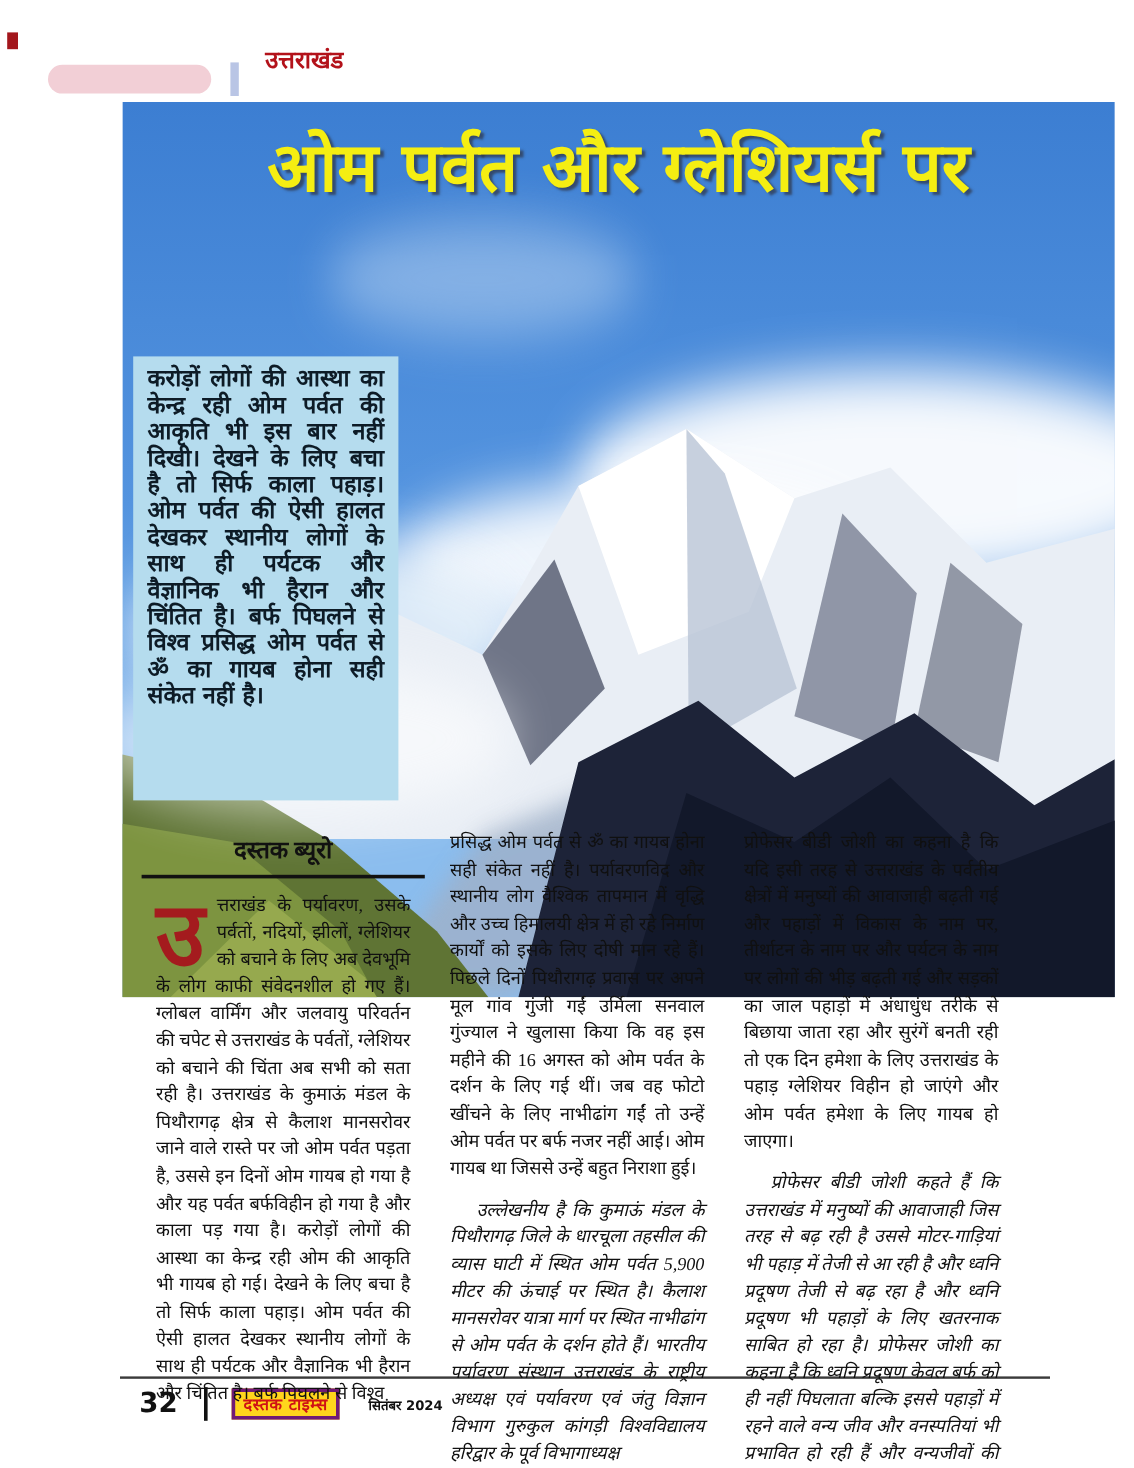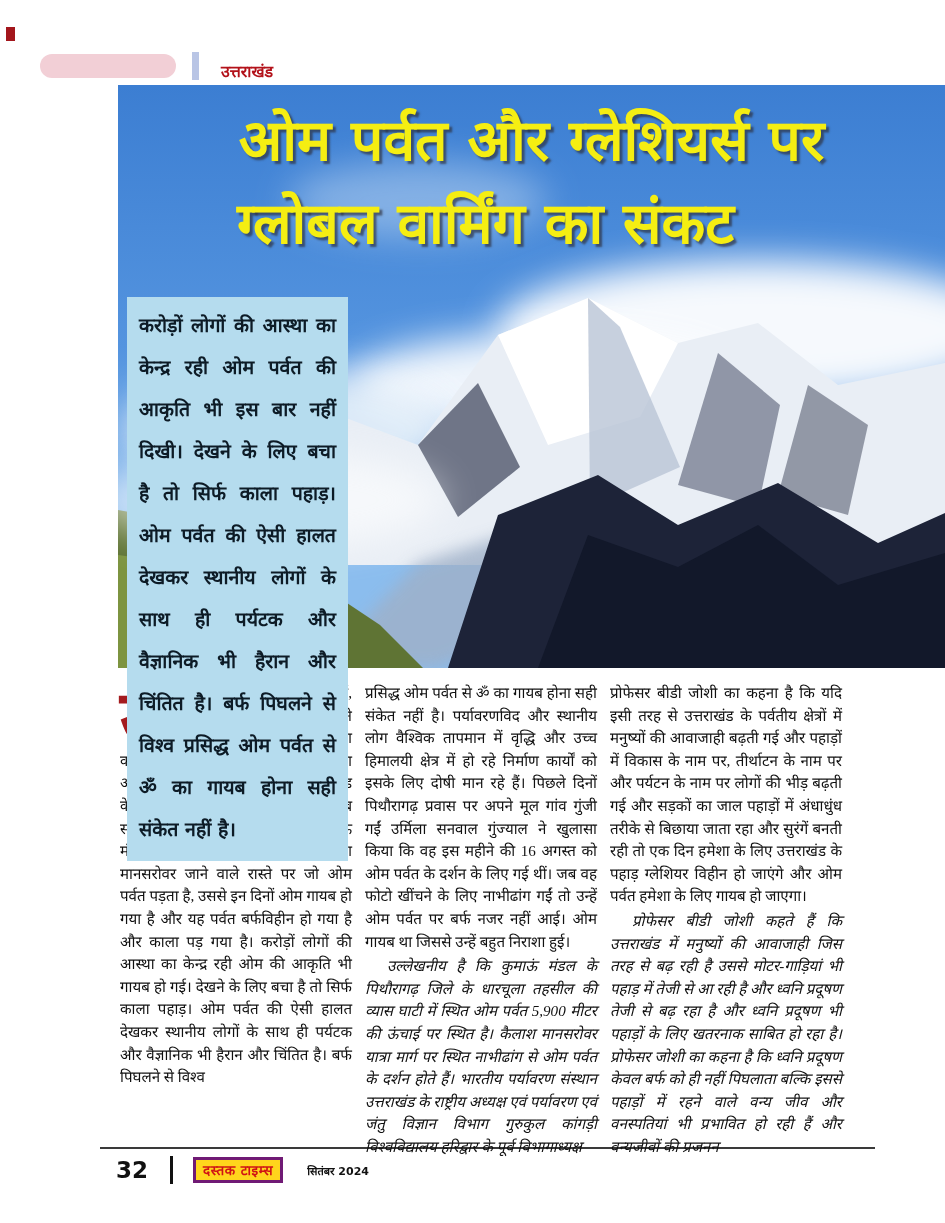--- a/index.html
+++ b/index.html
@@ -3,41 +3,41 @@
 <meta charset="utf-8">
 <style>
   html,body{margin:0;padding:0;background:#ffffff;}
   .page{position:relative;width:945px;height:1223px;background:#ffffff;overflow:hidden;
         font-family:"Liberation Serif",serif;}
 
   
   .corner-mark{position:absolute;left:6px;top:27px;width:9px;height:14px;background:#a3161c;}
   .header-pill{position:absolute;left:40px;top:54px;width:136px;height:24px;border-radius:12px;background:#f2cfd6;}
   .header-divider{position:absolute;left:192px;top:52px;width:7px;height:28px;background:#b9c5e5;}
-  .section-label{position:absolute;left:221px;top:60px;font-family:"DejaVu Sans",sans-serif;
-                 font-weight:bold;font-size:16px;color:#b3121a;}
+  .section-label{position:absolute;left:221px;top:36px;font-family:"DejaVu Sans",sans-serif;
+                 font-weight:bold;font-size:20px;color:#b3121a;}
 
   
-  .hero{position:absolute;left:118px;top:85px;width:827px;height:583px;}
+  .hero{position:absolute;left:102px;top:85px;width:827px;height:746px;}
   .hero svg{position:absolute;left:0;top:0;width:100%;height:100%;}
   .headline{position:absolute;left:0;top:14px;width:100%;text-align:center;z-index:3;
             font-family:"DejaVu Sans",sans-serif;font-weight:bold;font-size:57px;line-height:83px;
             color:#f5ee12;text-shadow:3px 3px 2px rgba(45,45,55,.65);}
   .headline .l2{margin-right:92px;}
 
   
   .summary-box{position:absolute;left:9px;top:212px;width:197px;min-height:352px;z-index:4;
                background:#b5dcee;padding:8px 12px 10px 12px;
                font-family:"DejaVu Sans",sans-serif;font-weight:bold;font-size:19.5px;
-               line-height:42px;color:#0d1b26;text-align:justify;}
+               line-height:22px;color:#0d1b26;text-align:justify;}
 
   
   .article{position:absolute;left:118px;top:680px;width:727px;display:flex;gap:9px;z-index:2;}
   .col{width:236px;}
-  .col p{margin:2px;font-size:15.1px;line-height:22.6px;text-align:justify;color:#101010;}
+  .col p{margin:12px;font-size:15.1px;line-height:22.6px;text-align:justify;color:#101010;}
   .col p.indent{text-indent:22px;font-style:italic;}
   .byline{text-align:center;font-size:20px;font-weight:600;color:#111;
           padding:14px 0 8px 0;border-bottom:3px solid #111;margin-bottom:10px;}
   .dropcap{float:left;font-family:"DejaVu Sans",sans-serif;font-weight:bold;
            font-size:74px;line-height:58px;color:#a41b1e;margin:6px 10px 0 0;}
 
   
   .footer{position:absolute;left:100px;top:1147px;width:775px;border-top:2px solid #3a3a3a;
           display:flex;align-items:center;padding-top:7px;gap:12px;}
   .page-number{font-family:"DejaVu Sans",sans-serif;font-weight:bold;font-size:23px;color:#111;
@@ -96,28 +96,28 @@
 
       <path d="M0,583 L0,425 L85,440 L175,482 L262,540 L305,583 Z" fill="#5f7434"></path>
       <path d="M0,583 L0,470 L92,482 L182,540 L212,583 Z" fill="#7d9440"></path>
       <path d="M40,583 L122,520 L202,570 L212,583 Z" fill="#96a94e"></path>
 
       <ellipse cx="150" cy="415" rx="175" ry="48" fill="#ffffff" opacity="0.6" filter="url(#b20)"></ellipse>
     </svg>
 
     <div class="headline">
       <div class="l1">ओम पर्वत और ग्लेशियर्स पर</div>
-      <div class="l2">ग्लोबल वार्मिंग का संकट</div>
     </div>
 
     <div class="summary-box">करोड़ों लोगों की आस्था का केन्द्र रही ओम पर्वत की आकृति भी इस बार नहीं दिखी। देखने के लिए बचा है तो सिर्फ काला पहाड़। ओम पर्वत की ऐसी हालत देखकर स्थानीय लोगों के साथ ही पर्यटक और वैज्ञानिक भी हैरान और चिंतित है। बर्फ पिघलने से विश्व प्रसिद्ध ओम पर्वत से ॐ का गायब होना सही संकेत नहीं है।</div>
   </div>
 
   <div class="article">
     <div class="col">
+      <div class="byline">दस्तक ब्यूरो</div>
       <p><span class="dropcap">उ</span><span>त्तराखंड के पर्यावरण, उसके पर्वतों, नदियों, झीलों, ग्लेशियर को बचाने के लिए अब देवभूमि के लोग काफी संवेदनशील हो गए हैं। ग्लोबल वार्मिंग और जलवायु परिवर्तन की चपेट से उत्तराखंड के पर्वतों, ग्लेशियर को बचाने की चिंता अब सभी को सता रही है। उत्तराखंड के कुमाऊं मंडल के पिथौरागढ़ क्षेत्र से कैलाश मानसरोवर जाने वाले रास्ते पर जो ओम पर्वत पड़ता है, उससे इन दिनों ओम गायब हो गया है और यह पर्वत बर्फविहीन हो गया है और काला पड़ गया है। करोड़ों लोगों की आस्था का केन्द्र रही ओम की आकृति भी गायब हो गई। देखने के लिए बचा है तो सिर्फ काला पहाड़। ओम पर्वत की ऐसी हालत देखकर स्थानीय लोगों के साथ ही पर्यटक और वैज्ञानिक भी हैरान और चिंतित है। बर्फ पिघलने से विश्व</span></p>
     </div>
     <div class="col">
       <p>प्रसिद्ध ओम पर्वत से ॐ का गायब होना सही संकेत नहीं है। पर्यावरणविद और स्थानीय लोग वैश्विक तापमान में वृद्धि और उच्च हिमालयी क्षेत्र में हो रहे निर्माण कार्यों को इसके लिए दोषी मान रहे हैं। पिछले दिनों पिथौरागढ़ प्रवास पर अपने मूल गांव गुंजी गईं उर्मिला सनवाल गुंज्याल ने खुलासा किया कि वह इस महीने की 16 अगस्त को ओम पर्वत के दर्शन के लिए गई थीं। जब वह फोटो खींचने के लिए नाभीढांग गईं तो उन्हें ओम पर्वत पर बर्फ नजर नहीं आई। ओम गायब था जिससे उन्हें बहुत निराशा हुई।</p>
       <p class="indent">उल्लेखनीय है कि कुमाऊं मंडल के पिथौरागढ़ जिले के धारचूला तहसील की व्यास घाटी में स्थित ओम पर्वत 5,900 मीटर की ऊंचाई पर स्थित है। कैलाश मानसरोवर यात्रा मार्ग पर स्थित नाभीढांग से ओम पर्वत के दर्शन होते हैं। भारतीय पर्यावरण संस्थान उत्तराखंड के राष्ट्रीय अध्यक्ष एवं पर्यावरण एवं जंतु विज्ञान विभाग गुरुकुल कांगड़ी विश्वविद्यालय हरिद्वार के पूर्व विभागाध्यक्ष</p>
     </div>
     <div class="col">
       <p>प्रोफेसर बीडी जोशी का कहना है कि यदि इसी तरह से उत्तराखंड के पर्वतीय क्षेत्रों में मनुष्यों की आवाजाही बढ़ती गई और पहाड़ों में विकास के नाम पर, तीर्थाटन के नाम पर और पर्यटन के नाम पर लोगों की भीड़ बढ़ती गई और सड़कों का जाल पहाड़ों में अंधाधुंध तरीके से बिछाया जाता रहा और सुरंगें बनती रही तो एक दिन हमेशा के लिए उत्तराखंड के पहाड़ ग्लेशियर विहीन हो जाएंगे और ओम पर्वत हमेशा के लिए गायब हो जाएगा।</p>
       <p class="indent">प्रोफेसर बीडी जोशी कहते हैं कि उत्तराखंड में मनुष्यों की आवाजाही जिस तरह से बढ़ रही है उससे मोटर-गाड़ियां भी पहाड़ में तेजी से आ रही है और ध्वनि प्रदूषण तेजी से बढ़ रहा है और ध्वनि प्रदूषण भी पहाड़ों के लिए खतरनाक साबित हो रहा है। प्रोफेसर जोशी का कहना है कि ध्वनि प्रदूषण केवल बर्फ को ही नहीं पिघलाता बल्कि इससे पहाड़ों में रहने वाले वन्य जीव और वनस्पतियां भी प्रभावित हो रही हैं और वन्यजीवों की प्रजनन</p>
     </div>

